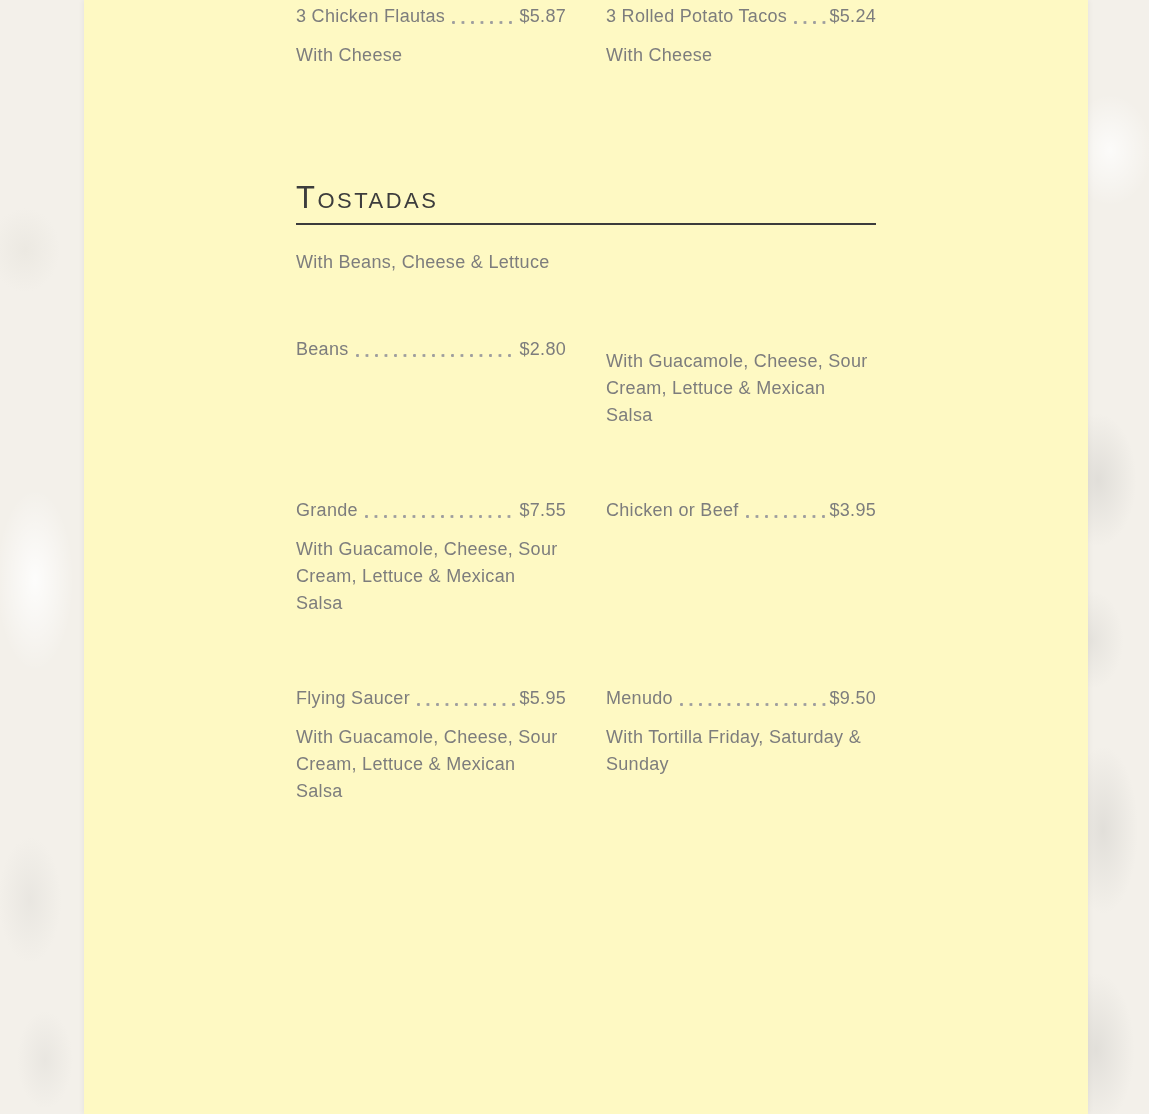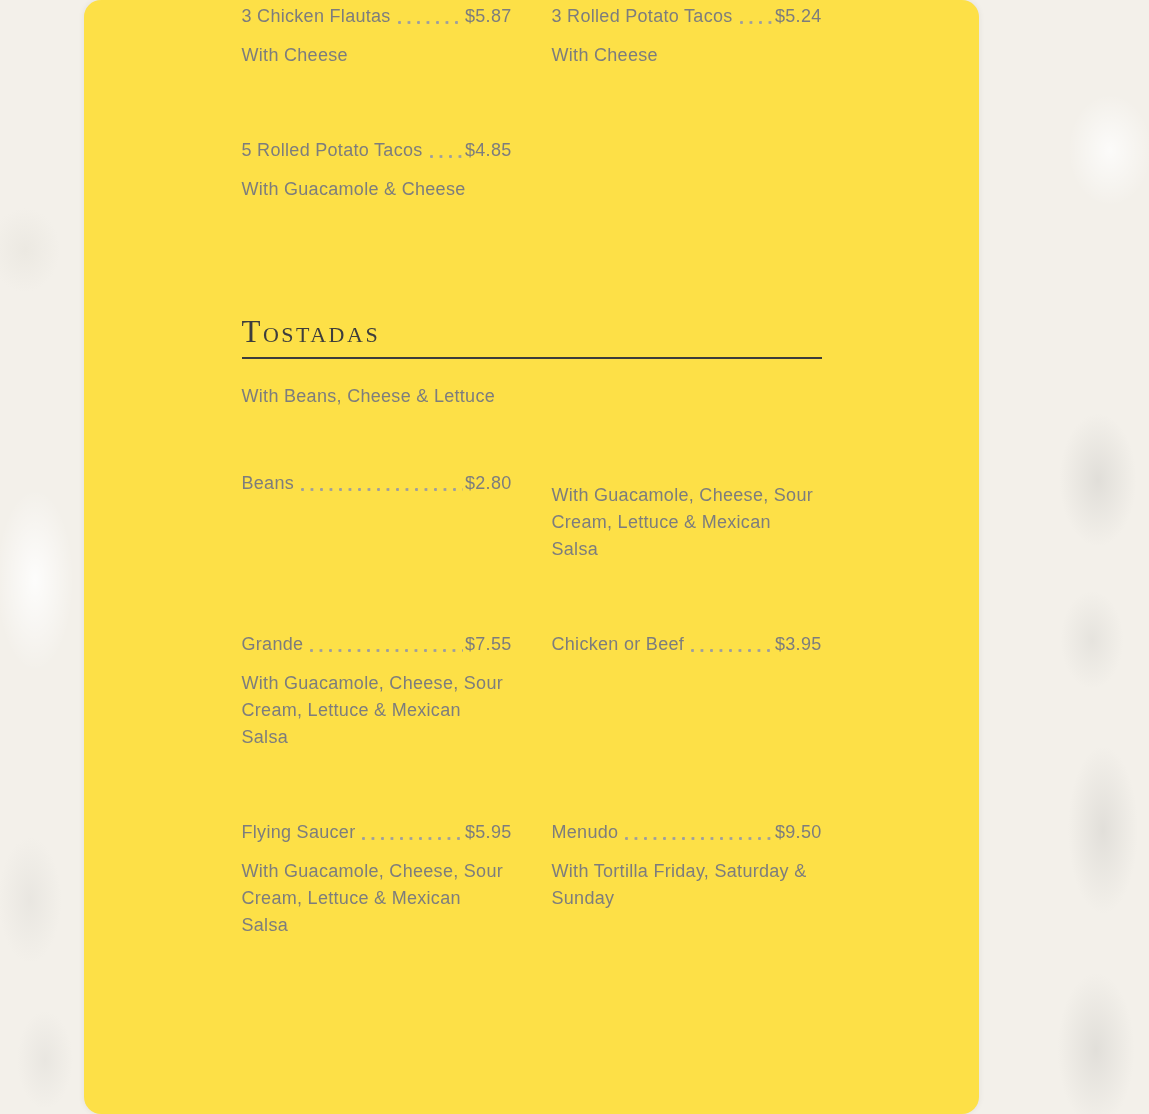--- a/index.html
+++ b/index.html
@@ -24,41 +24,40 @@
       radial-gradient(ellipse 45px 90px at 30px 900px, rgba(160,160,158,0.12), transparent 70%),
       radial-gradient(ellipse 40px 70px at 45px 1060px, rgba(160,160,158,0.12), transparent 70%),
       radial-gradient(ellipse 55px 130px at 35px 580px, rgba(255,255,255,0.85), transparent 70%),
       radial-gradient(ellipse 50px 60px at 25px 250px, rgba(235,232,225,0.9), transparent 70%);
   }
 
   .panel {
     position: absolute;
     left: 84px;
     top: 0;
-    width: 895px;
+    width: 1004px;
     height: 1114px;
-    background: #fde047;
+    background: #fef9c3;
     box-shadow: 0 0 6px rgba(0,0,0,0.07);
-    border-radius: 17px;
   }
 
   .content {
     width: 580px;
     margin: 0 auto;
     padding-top: 3px;
     color: #7d7d7d;
     font-weight: 300;
     letter-spacing: 0.3px;
   }
 
   .menu-section { margin-top: 112px; }
   .menu-section.no-header { margin-top: 0; }
 
   .section-title {
-    font-family: Liberation Serif, serif;
+    font-family: Liberation Sans, sans-serif;
     font-variant: small-caps;
     font-weight: 500;
     font-size: 31px;
     line-height: 34px;
     letter-spacing: 2.5px;
     color: #3d3d3d;
     margin: 0 0 8px 0;
   }
 
   .section-rule {
@@ -125,28 +124,20 @@
 
   <div class="menu-item">
     <div class="item-line">
       <span class="item-name">3 Rolled Potato Tacos</span>
       <span class="leader"></span>
       <span class="item-price">$5.24</span>
     </div>
     <p class="item-desc">With Cheese</p>
   </div>
 
-  <div class="menu-item">
-    <div class="item-line">
-      <span class="item-name">5 Rolled Potato Tacos</span>
-      <span class="leader"></span>
-      <span class="item-price">$4.85</span>
-    </div>
-    <p class="item-desc">With Guacamole &amp; Cheese</p>
-  </div>
 </div>
   </section>
 
   <section class="menu-section">
     <h2 class="section-title">Tostadas</h2>
     <hr class="section-rule">
     <p class="section-desc">With Beans, Cheese &amp; Lettuce</p>
     <div class="items-grid">
   <div class="menu-item">
     <div class="item-line">

